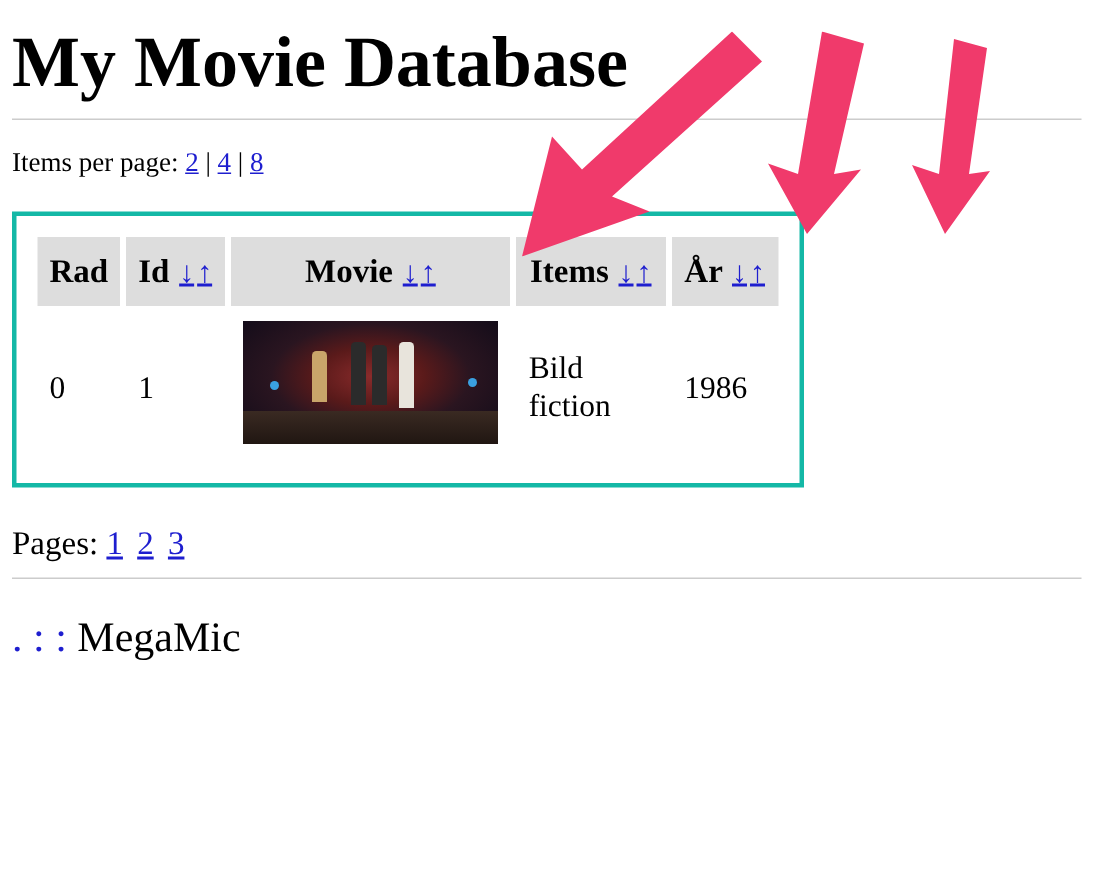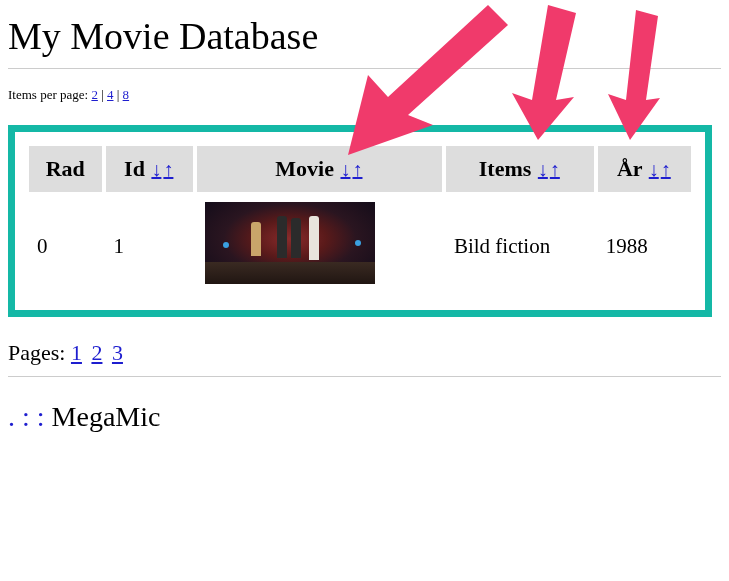--- a/index.html
+++ b/index.html
@@ -6,45 +6,45 @@
   body {
     margin: 0;
     padding: 8px;
     font-family: "Times New Roman", Times, serif;
     font-size: 20px;
     color: #000;
     width: 729px;
     background: #fff;
   }
   h1 {
-    font-size: 38px;
+    font-size: 48px;
     margin: 6px 0 10px 0;
-    font-weight: normal;
+    font-weight: bold;
   }
   hr {
     border: none;
     border-top: 1px solid #ccc;
     margin: 4px 0 18px 0;
   }
   .ipp {
     margin: 10px 0 22px 0;
-    font-size: 13px;
+    font-size: 18px;
   }
   a {
     color: #1e1ecf;
     text-decoration: underline;
   }
   .wrap {
     position: relative;
   }
   .tablebox {
-    border: 7px solid #14b8a6;
+    border: 3px solid #14b8a6;
     padding: 10px;
     display: inline-block;
-    width: 704px;
+    width: 528px;
   }
   table {
     border-collapse: separate;
     border-spacing: 4px;
     width: 100%;
   }
   th {
     background: #ddd;
     font-weight: bold;
     padding: 10px 8px;
@@ -171,21 +171,21 @@
               <span class="floor"></span>
               <span class="fig fig1"></span>
               <span class="fig fig2"></span>
               <span class="fig fig3"></span>
               <span class="fig fig4"></span>
               <span class="dot d1"></span>
               <span class="dot d2"></span>
             </span>
           </td>
           <td>Bild fiction</td>
-          <td>1988</td>
+          <td>1986</td>
         </tr>
       </tbody>
     </table>
   </div>
 </div>
 
 <div class="pages">
   <span>Pages:</span>
   <a href="#">1</a><span class="sep"></span>
   <a href="#">2</a><span class="sep"></span>

